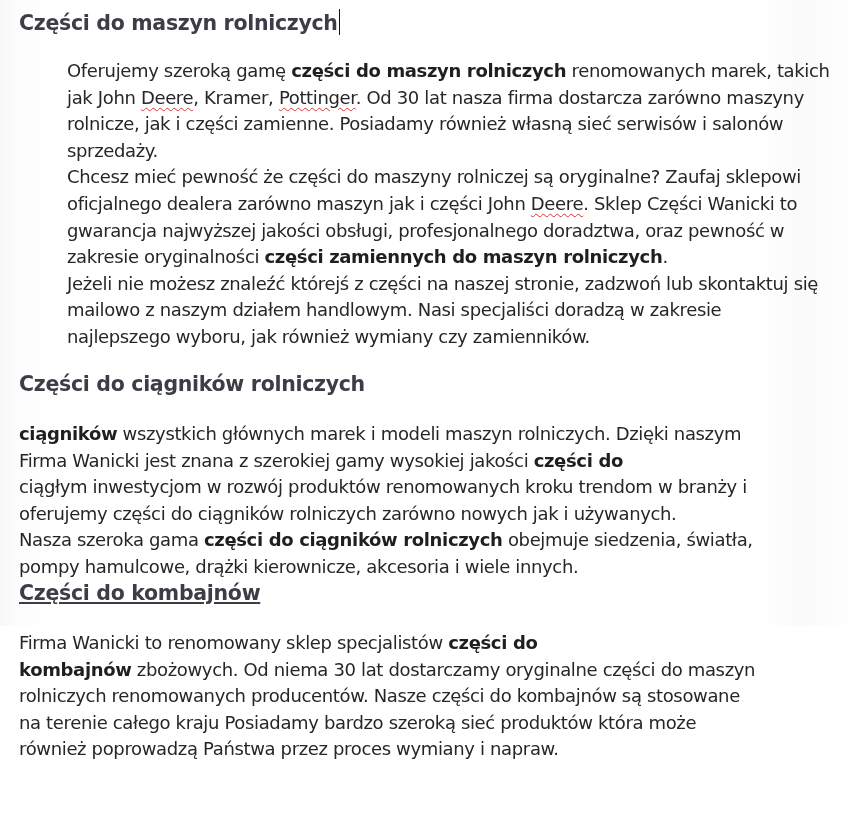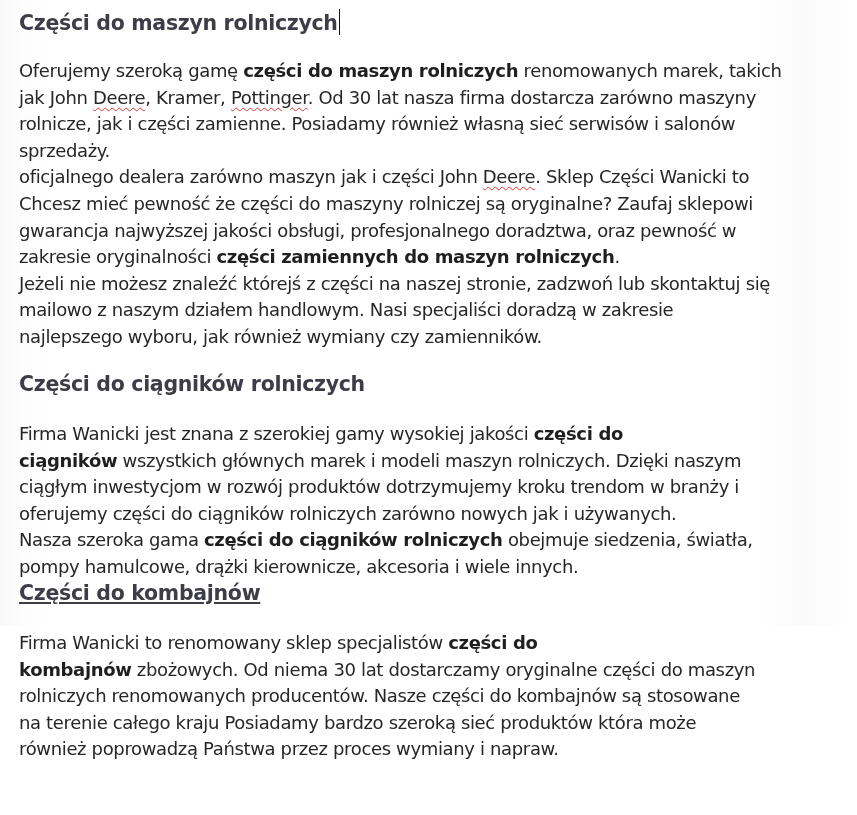--- a/index.html
+++ b/index.html
@@ -21,39 +21,39 @@
   b { font-weight: bold; color: #1f1f1f; }
   .spell { text-decoration: underline wavy #d33; text-decoration-thickness: 1px; text-underline-offset: 3px; }
   .cursor { display: inline-block; width: 1px; height: 26px; background: #111; vertical-align: -5px; margin-left: 1px; }
 </style>
 </head>
 <body>
 
 <div class="page">
 
   <div class="h" style="top:9px;"><span>Części do maszyn rolniczych</span><span class="cursor"></span></div>
-  <div class="block" id="sec0" style="top:58px;">
+  <div class="block" id="sec0" style="top:58px;margin-left:48px;">
       <div class="line"><span>Oferujemy szeroką gamę </span><b>części do maszyn rolniczych</b><span> renomowanych marek, takich</span></div>
       <div class="line"><span>jak John </span><span class="spell">Deere</span><span>, Kramer, </span><span class="spell">Pottinger</span><span>. Od 30 lat nasza firma dostarcza zarówno maszyny</span></div>
       <div class="line"><span>rolnicze, jak i części zamienne. Posiadamy również własną sieć serwisów i salonów</span></div>
       <div class="line"><span>sprzedaży.</span></div>
+      <div class="line"><span>Chcesz mieć pewność że części do maszyny rolniczej są oryginalne? Zaufaj sklepowi</span></div>
       <div class="line"><span>oficjalnego dealera zarówno maszyn jak i części John </span><span class="spell">Deere</span><span>. Sklep Części Wanicki to</span></div>
-      <div class="line"><span>Chcesz mieć pewność że części do maszyny rolniczej są oryginalne? Zaufaj sklepowi</span></div>
       <div class="line"><span>gwarancja najwyższej jakości obsługi, profesjonalnego doradztwa, oraz pewność w</span></div>
       <div class="line"><span>zakresie oryginalności </span><b>części zamiennych do maszyn rolniczych</b><span>.</span></div>
       <div class="line"><span>Jeżeli nie możesz znaleźć którejś z części na naszej stronie, zadzwoń lub skontaktuj się</span></div>
       <div class="line"><span>mailowo z naszym działem handlowym. Nasi specjaliści doradzą w zakresie</span></div>
       <div class="line"><span>najlepszego wyboru, jak również wymiany czy zamienników.</span></div>
     </div>
 
   <div class="h" style="top:372px;">Części do ciągników rolniczych</div>
   <div class="block" id="sec1" style="top:421px;">
+      <div class="line"><b>ciągników</b><span> wszystkich głównych marek i modeli maszyn rolniczych. Dzięki naszym</span></div>
       <div class="line"><span>Firma Wanicki jest znana z szerokiej gamy wysokiej jakości </span><b>części do</b></div>
-      <div class="line"><b>ciągników</b><span> wszystkich głównych marek i modeli maszyn rolniczych. Dzięki naszym</span></div>
-      <div class="line"><span>ciągłym inwestycjom w rozwój produktów dotrzymujemy kroku trendom w branży i</span></div>
+      <div class="line"><span>ciągłym inwestycjom w rozwój produktów renomowanych kroku trendom w branży i</span></div>
       <div class="line"><span>oferujemy części do ciągników rolniczych zarówno nowych jak i używanych.</span></div>
       <div class="line"><span>Nasza szeroka gama </span><b>części do ciągników rolniczych</b><span> obejmuje siedzenia, światła,</span></div>
       <div class="line"><span>pompy hamulcowe, drążki kierownicze, akcesoria i wiele innych.</span></div>
     </div>
 
   <div class="h" style="top:581px;text-decoration:underline;">Części do kombajnów</div>
   <div class="block" id="sec2" style="top:630px;">
       <div class="line"><span>Firma Wanicki to renomowany sklep specjalistów </span><b>części do</b></div>
       <div class="line"><b>kombajnów</b><span> zbożowych. Od niema 30 lat dostarczamy oryginalne części do maszyn</span></div>
       <div class="line"><span>rolniczych renomowanych producentów. Nasze części do kombajnów są stosowane</span></div>

